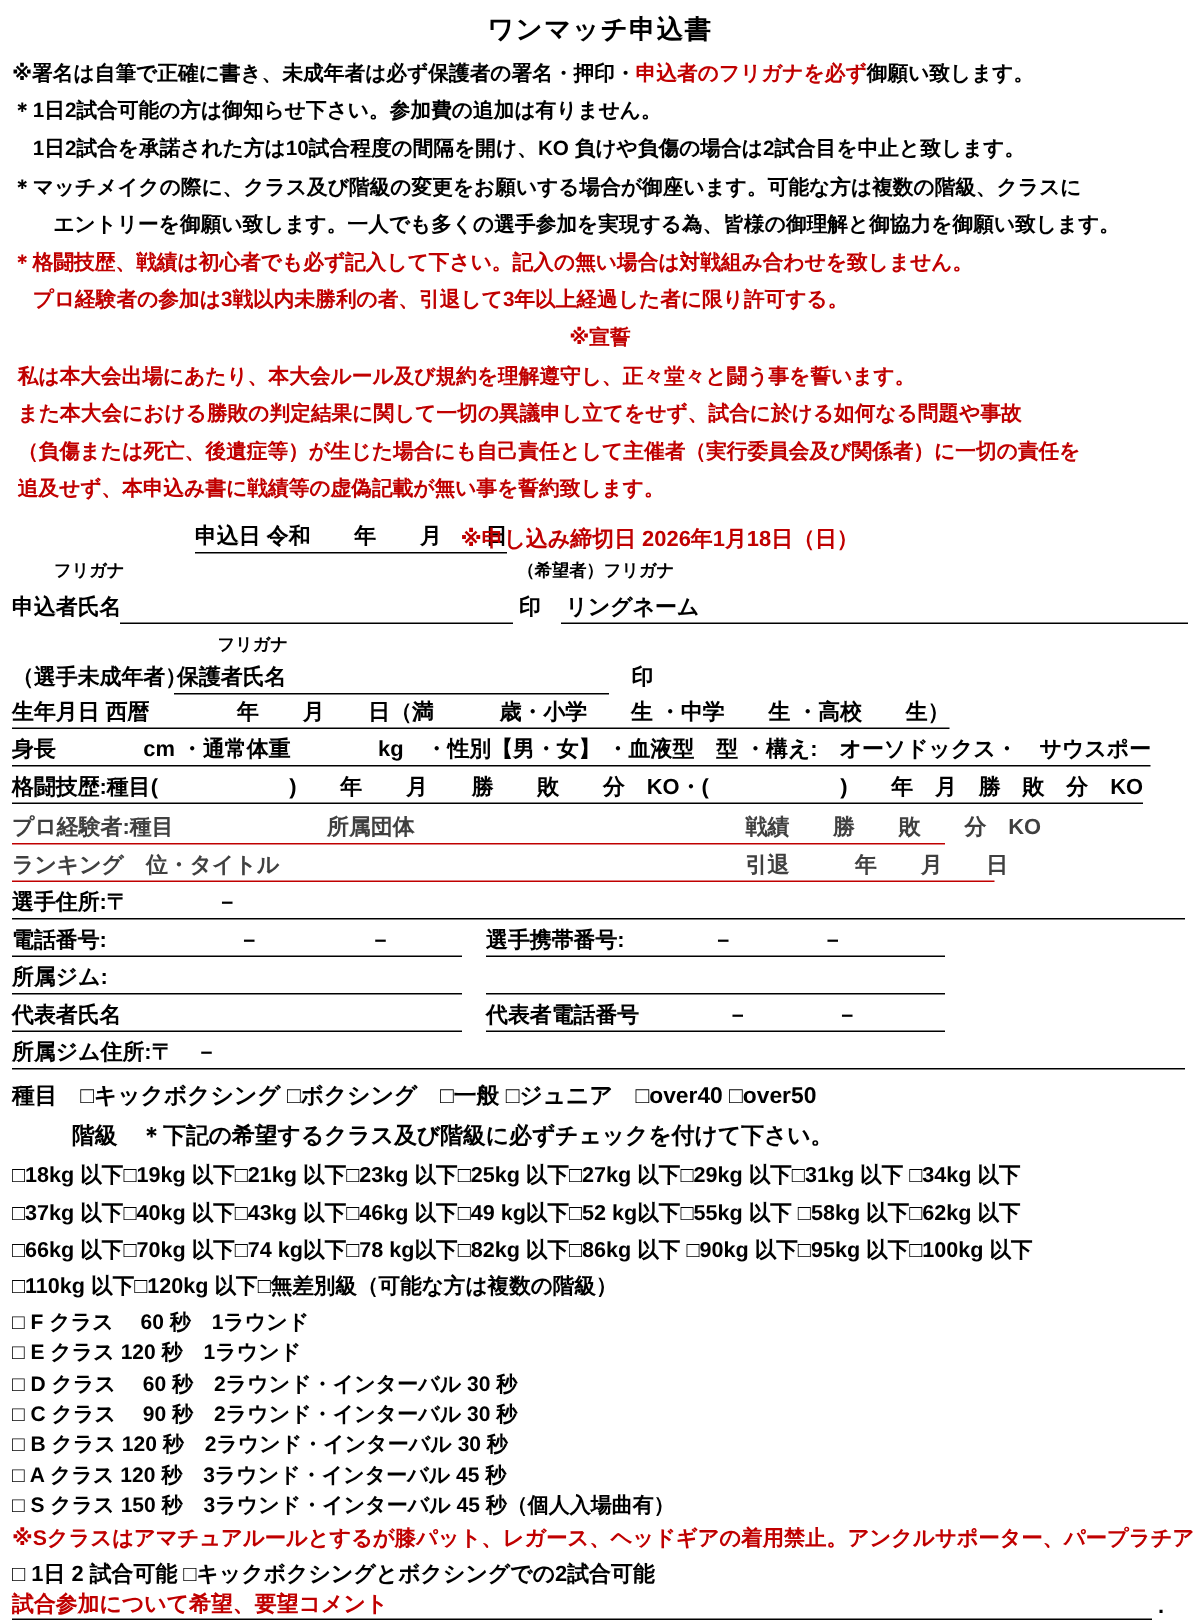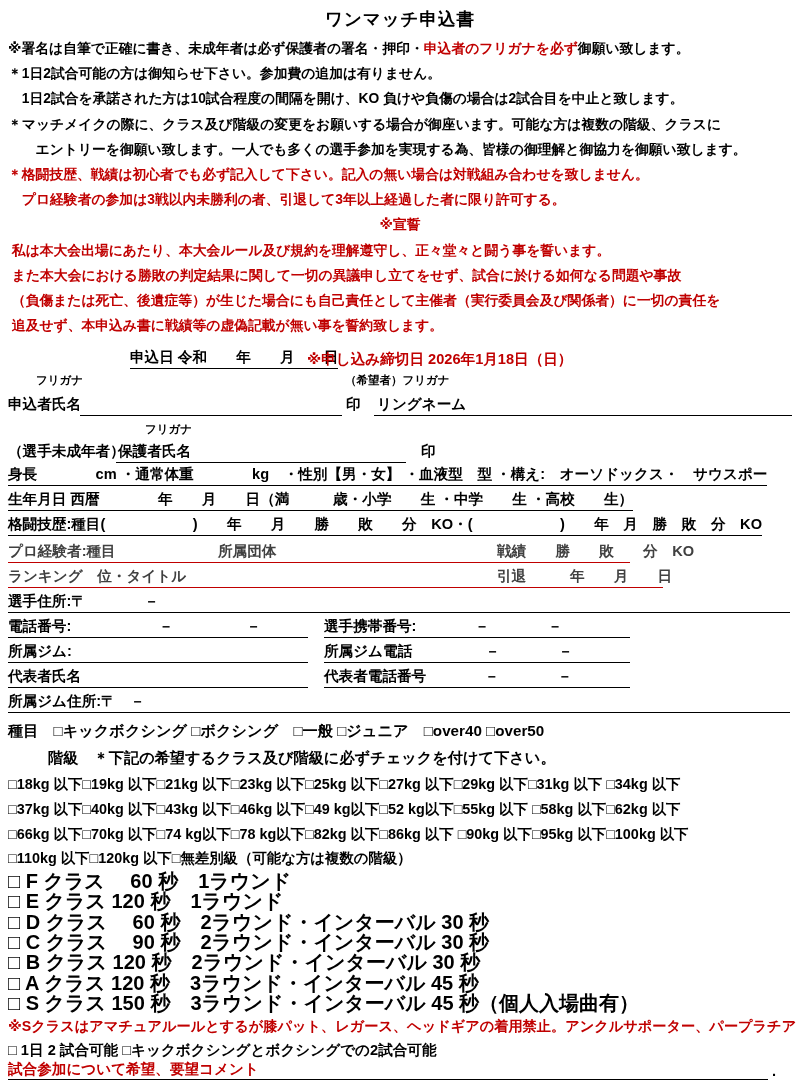--- a/index.html
+++ b/index.html
@@ -21,21 +21,21 @@
   .prow.redrow .ln{background:#c00000;}
   .small .at{font-size:11.5px;}
   .daterow{height:27px;margin-top:7px;}
   .fur1{height:19px;}
   .namerow{height:26px;}
   .fur2{height:18px;margin-top:5px;}
   .guardrow{height:24px;}
   .discipline{margin-top:3px;font-size:15.2px;line-height:27px;white-space:pre;}
   .classheading{font-size:15.2px;line-height:28px;white-space:pre;padding-left:40px;}
   .wrow{font-size:14.4px;line-height:24.6px;white-space:pre;}
-  .crow{font-size:20px;line-height:20.4px;white-space:pre;}
+  .crow{font-size:14px;line-height:20.4px;white-space:pre;}
   .snote{font-size:14.2px;line-height:23px;white-space:pre;margin-top:1px;}
   .twobouts{font-size:14.6px;line-height:25px;white-space:pre;}
   .commentrow{height:17px;margin-top:1px;}
 </style>
 </head>
 <body>
 
 <div class="page">
 
   <div class="title">ワンマッチ申込書</div>
@@ -84,25 +84,25 @@
   </div>
 
   <div class="prow guardrow">
     <span class="at" style="left:0;">（選手未成年者）</span>
     <span class="at" style="left:110px;">保護者氏名</span>
     <div class="ln" style="left:108px;width:290px;"></div>
     <span class="at" style="left:413px;">印</span>
   </div>
 
   <div class="prow">
-    <span class="at u" style="left:0;">身長　　　　cm ・通常体重　　　　kg　・性別【男・女】 ・血液型　型 ・構え:　オーソドックス・　サウスポー</span>
+    <span class="at u" style="left:0;">生年月日 西暦　　　　年　　月　　日（満　　　歳・小学　　生 ・中学　　生 ・高校　　生）</span>
   </div>
 
   <div class="prow">
-    <span class="at u" style="left:0;">生年月日 西暦　　　　年　　月　　日（満　　　歳・小学　　生 ・中学　　生 ・高校　　生）</span>
+    <span class="at u" style="left:0;">身長　　　　cm ・通常体重　　　　kg　・性別【男・女】 ・血液型　型 ・構え:　オーソドックス・　サウスポー</span>
   </div>
 
   <div class="prow">
     <span class="at u" style="left:0;">格闘技歴:種目(　　　　　　)　　年　　月　　勝　　敗　　分　KO・(　　　　　　)　　年　月　勝　敗　分　KO</span>
   </div>
 
   <div class="prow redrow">
     <span class="at" style="left:0;">プロ経験者:種目</span>
     <span class="at" style="left:210px;">所属団体</span>
     <span class="at" style="left:489px;">戦績　　勝　　敗　　分　KO</span>
@@ -123,21 +123,20 @@
   <div class="prow">
     <span class="at" style="left:0;">電話番号:　　　　　　－　　　　　－</span>
     <div class="ln" style="left:0;width:300px;"></div>
     <span class="at" style="left:316px;">選手携帯番号:　　　　－　　　　－</span>
     <div class="ln" style="left:316px;width:306px;"></div>
   </div>
 
   <div class="prow">
     <span class="at" style="left:0;">所属ジム:</span>
     <div class="ln" style="left:0;width:300px;"></div>
-    <span class="at" style="left:316px;">所属ジム電話　　　　　－　　　　－</span>
     <div class="ln" style="left:316px;width:306px;"></div>
   </div>
 
   <div class="prow">
     <span class="at" style="left:0;">代表者氏名</span>
     <div class="ln" style="left:0;width:300px;"></div>
     <span class="at" style="left:316px;">代表者電話番号　　　　－　　　　－</span>
     <div class="ln" style="left:316px;width:306px;"></div>
   </div>
 

